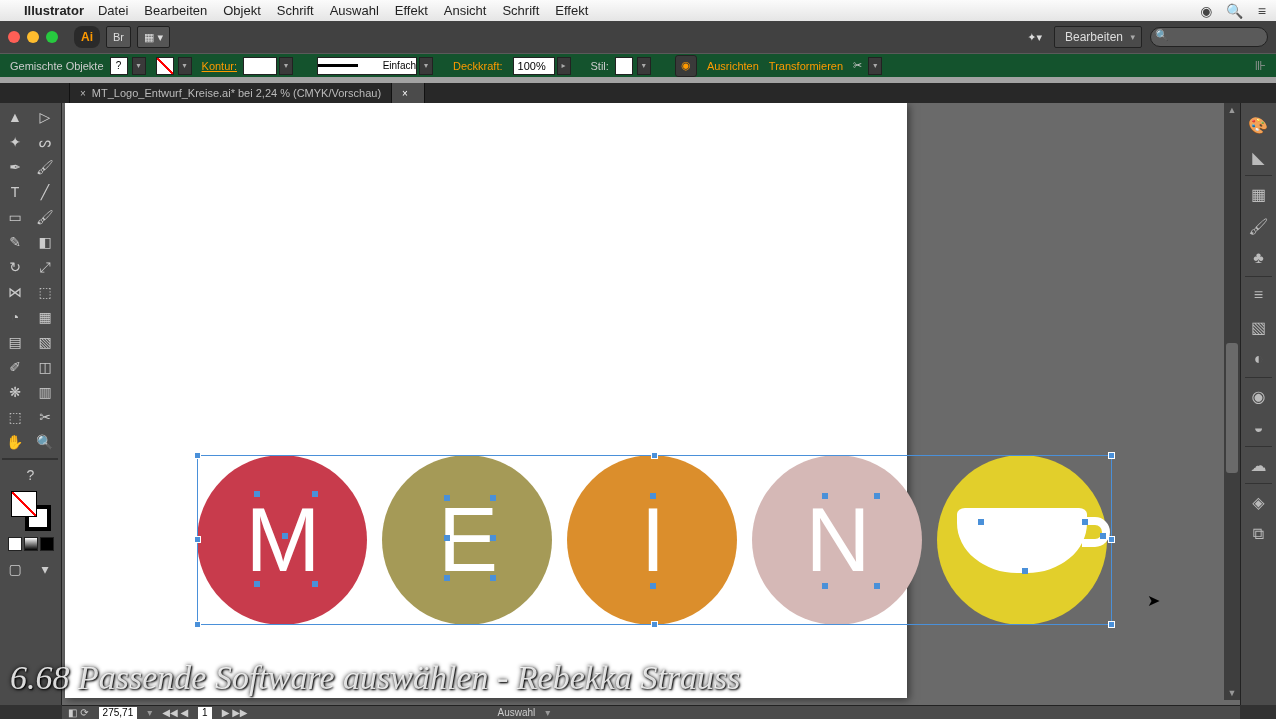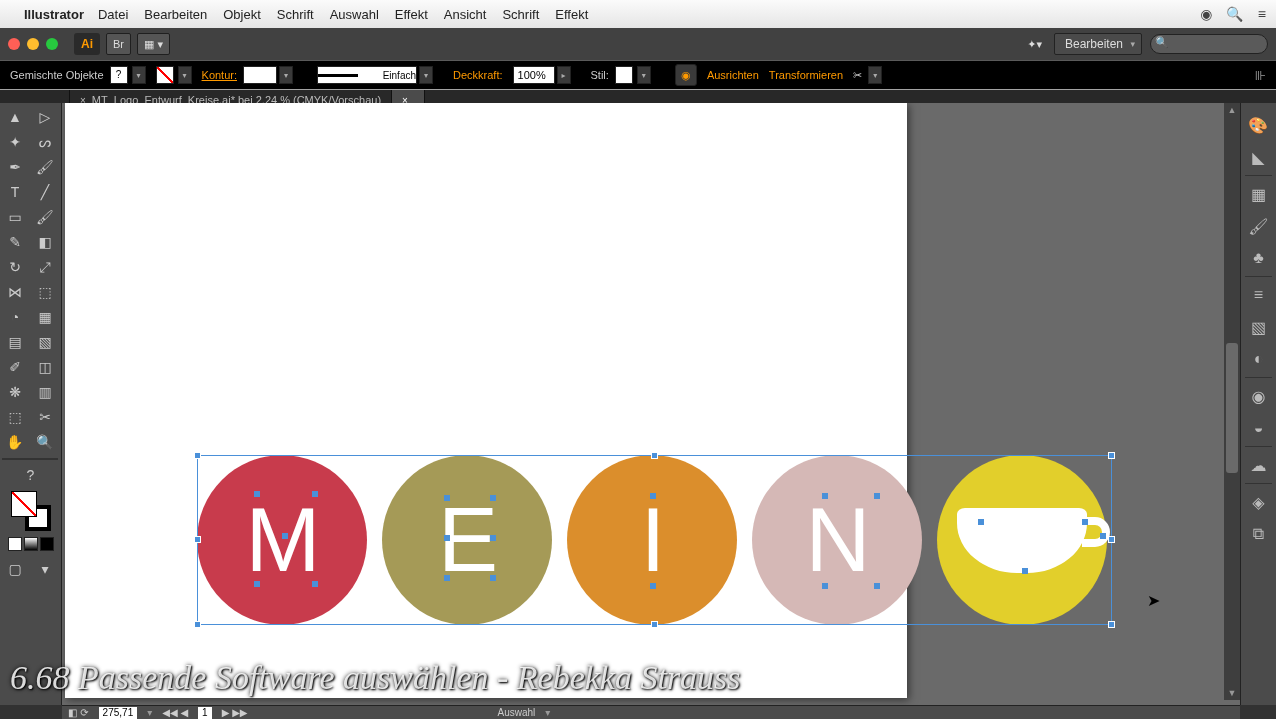--- a/index.html
+++ b/index.html
@@ -1,40 +1,40 @@
 <!DOCTYPE html>
 <html><head>
 <meta charset="utf-8">
 <style>
 * { margin: 0; padding: 0; box-sizing: border-box; font-family: -apple-system, "Helvetica Neue", Arial, sans-serif; }
 body { width: 1276px; height: 719px; overflow: hidden; background: #323232; position: relative; }
 
 
-.mac-menubar { height: 28px; background: linear-gradient(#fbfbfb,#e5e5e5); display: flex; align-items: center; padding: 0 10px; font-size: 13px; color: #222; }
+.mac-menubar { height: 21px; background: linear-gradient(#fbfbfb,#e5e5e5); display: flex; align-items: center; padding: 0 10px; font-size: 13px; color: #222; }
 .mac-menubar .apple { font-size: 15px; margin-right: 14px; }
 .mac-menubar .app-name { font-weight: 700; margin-right: 14px; }
 .mac-menubar .menu-item { margin-right: 16px; cursor: default; }
 .mac-menubar .spacer { flex: 1; }
 .mac-menubar .sys-icon { margin-left: 14px; color: #444; font-size: 14px; }
 
 
 .app-chrome { height: 32px; background: #414141; display: flex; align-items: center; padding: 0 8px; }
 .window-dots { display: flex; gap: 7px; margin-right: 16px; }
 .window-dots .dot { width: 12px; height: 12px; border-radius: 50%; }
 .dot.r { background: #ff5f56; } .dot.y { background: #ffbd2e; } .dot.g { background: #27c93f; }
-.ai-badge { width: 26px; height: 22px; background: #2a2a2a; color: #ff9a00; font-weight: 700; font-size: 12px; display: flex; align-items: center; justify-content: center; border-radius: 3px; margin-right: 6px; }
+.ai-badge { width: 26px; height: 22px; background: #2a2a2a; color: #ff9a00; font-weight: 700; font-size: 12px; display: flex; align-items: center; justify-content: center; border-radius: 8px; margin-right: 6px; }
 .chrome-btn { height: 22px; background: #555; border: 1px solid #1f1f1f; border-radius: 2px; margin-right: 6px; display: flex; align-items: center; justify-content: center; padding: 0 6px; color: #ddd; font-size: 11px; }
 .app-chrome .spacer { flex: 1; }
 .workspace-dd { height: 22px; background: #4a4a4a; border: 1px solid #222; color: #ddd; font-size: 12px; padding: 0 18px 0 10px; display: flex; align-items: center; margin-right: 8px; border-radius: 2px; position: relative; }
 .workspace-dd:after { content: "▾"; position: absolute; right: 6px; font-size: 9px; color: #aaa; }
 .search-fld { height: 20px; width: 118px; background: #5a5a5a; border: 1px solid #222; border-radius: 10px; color: #999; font-size: 11px; padding-left: 20px; position: relative; }
 .search-fld:before { content: "🔍"; position: absolute; left: 4px; top: 1px; font-size: 11px; }
 
 
-.control-bar { height: 30px; background: #000000; border-top: 1px solid #5a5a5a; border-bottom: 1px solid #a3a3a3; display: flex; align-items: center; padding: 0 10px; font-size: 11px; color: #ccc; }
+.control-bar { height: 30px; background: #14532d; border-top: 1px solid #5a5a5a; border-bottom: 6px solid #a3a3a3; display: flex; align-items: center; padding: 0 10px; font-size: 11px; color: #ccc; }
 .control-bar .lbl { margin-right: 6px; }
 .cb-swatch { width: 18px; height: 18px; border: 1px solid #222; margin-right: 4px; }
 .cb-drop { width: 14px; height: 18px; background: #3a3a3a; border: 1px solid #222; margin-right: 10px; display: flex; align-items: center; justify-content: center; color: #aaa; font-size: 8px; }
 .cb-input { height: 18px; background: #fff; color: #000; border: 1px solid #222; padding: 0 4px; margin-right: 2px; font-size: 11px; }
 .cb-stroke-sample { width: 100px; height: 18px; background: #fff; border: 1px solid #222; display: flex; align-items: center; justify-content: center; margin-right: 2px; }
 .cb-stroke-sample .line { width: 40px; height: 3px; background: #000; margin-right: 6px; }
 .cb-link { color: #ff9a00; margin-right: 10px; }
 .cb-btn { width: 22px; height: 22px; background: #3a3a3a; border: 1px solid #222; border-radius: 3px; margin-right: 10px; display: flex; align-items: center; justify-content: center; color: #ff9a00; }
 .ctrl-chev { margin-left: auto; color: #999; font-size: 13px; }
 

